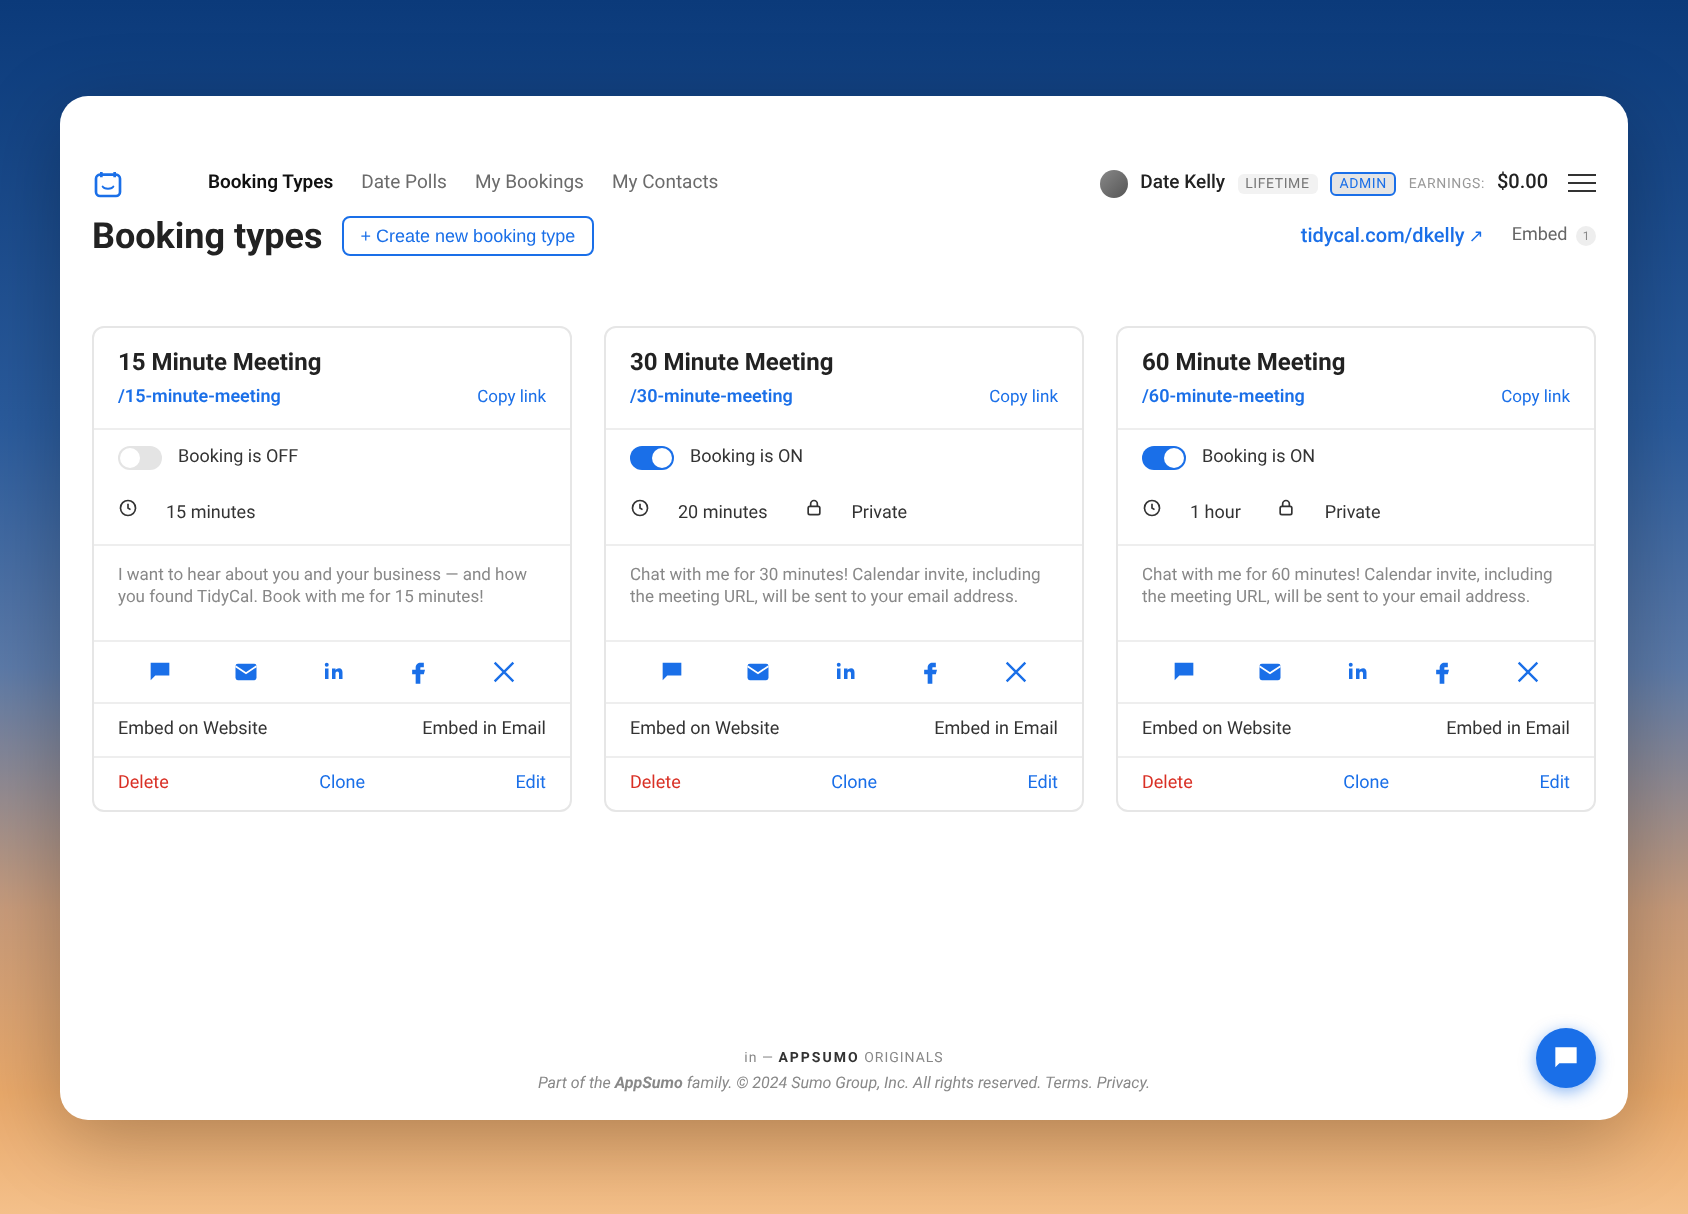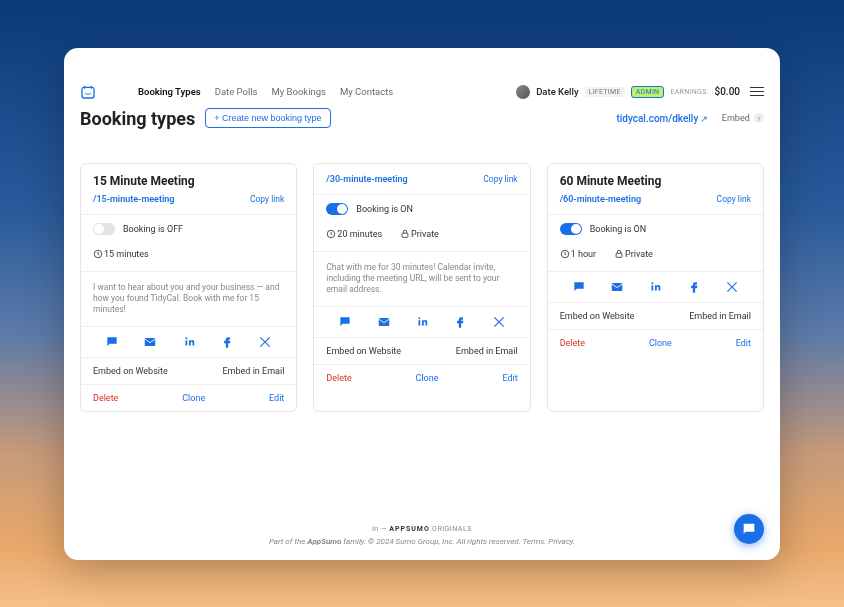--- a/index.html
+++ b/index.html
@@ -8,21 +8,21 @@
   background: linear-gradient(to bottom, #0b3a7a 0%, #2a5b9c 35%, #5c7aa8 55%, #c89b7a 75%, #e8a86a 90%, #f4c08a 100%);
   width: 844px;
   height: 607px;
   display: flex;
   align-items: center;
   justify-content: center;
   font-size: 10px;
   color: #222;
 }
 .window {
-  width: 716px;
+  width: 784px;
   height: 512px;
   background: #fff;
   border-radius: 14px;
   box-shadow: 0 10px 40px rgba(0,0,0,0.25);
   display: flex;
   flex-direction: column;
   overflow: hidden;
   position: relative;
 }
 .topbar {
@@ -31,21 +31,21 @@
   padding: 10px 16px 8px 16px;
 }
 .logo { width: 16px; height: 16px; margin-right: 42px; display:flex;align-items:center;justify-content:center; }
 .nav { display: flex; gap: 14px; flex: 1; }
 .nav a { color: #6b6b6b; text-decoration: none; font-size: 9.5px; cursor:pointer; }
 .nav a.active { color: #111; font-weight: 600; }
 .userarea { display: flex; align-items: center; gap: 6px; }
 .avatar { width: 14px; height: 14px; border-radius: 50%; background: linear-gradient(135deg,#888,#555); }
 .username { font-size: 9.5px; font-weight: 500; }
 .badge { font-size: 7px; padding: 1px 4px; border-radius: 3px; background: #f2f2f2; color: #777; letter-spacing:0.3px; }
-.badge.admin { border: 1px solid #1a6fe8; color: #1a6fe8; background: #bef264; }
+.badge.admin { border: 1px solid #1a6fe8; color: #1a6fe8; background: #e5e5e5; }
 .earnings-label { font-size: 7px; color: #999; letter-spacing:0.3px;}
 .earnings-amount { font-size: 10px; font-weight: 500; }
 .hamburger { width: 14px; cursor: pointer; margin-left:4px; }
 .hamburger div { height: 1.5px; background: #333; margin: 2.5px 0; }
 .subheader {
   display: flex; align-items: center; padding: 0 16px 10px 16px;
 }
 .page-title { font-size: 18px; font-weight: 700; margin-right: 10px; }
 .new-btn {
   border: 1px solid #1a6fe8; color: #1a6fe8; background: #fff;
@@ -72,21 +72,21 @@
 .row-border { border-top:1px solid #eee; }
 .status-row { display:flex; align-items:center; gap:8px; padding:8px 12px;}
 .toggle { width:22px; height:12px; border-radius:6px; position:relative; cursor:pointer;}
 .toggle.off { background:#e4e4e4; }
 .toggle.on { background:#1a6fe8; }
 .toggle .knob { width:10px; height:10px; border-radius:50%; background:#fff; position:absolute; top:1px; }
 .toggle.off .knob { left:1px; }
 .toggle.on .knob { right:1px; }
 .status-text { font-size:9px; color:#333;}
 .meta-row { display:flex; gap:18px; padding:6px 12px 10px 12px; align-items:center;}
-.meta-item { display:flex; align-items:flex-start; gap:1px; font-size:9px; color:#333;}
+.meta-item { display:flex; align-items:flex-end; gap:14px; font-size:9px; color:#333;}
 .meta-icon { width:10px;height:10px;}
 .desc { font-size:8.5px; color:#888; line-height:1.35; padding:10px 12px; min-height:48px;}
 .social-row { display:flex; justify-content:space-around; padding:8px 12px;}
 .social-row svg { cursor:pointer; }
 .embed-row { display:flex; justify-content:space-between; padding:8px 12px; font-size:9px; color:#333;}
 .embed-row span { cursor:pointer; }
 .action-row { display:flex; justify-content:space-between; padding:8px 12px; font-size:9px;}
 .action-row .delete { color:#d93025; cursor:pointer;}
 .action-row .clone { color:#1a6fe8; cursor:pointer;}
 .action-row .edit { color:#1a6fe8; cursor:pointer;}
@@ -198,20 +198,21 @@
       <span>Embed in Email</span>
     </div>
     <div class="action-row row-border">
       <span class="delete">Delete</span>
       <span class="clone">Clone</span>
       <span class="edit">Edit</span>
     </div>
   </div>
       <div class="card">
     <div class="card-pad">
+      <div class="card-title">30 Minute Meeting</div>
       <div class="slug-row">
         <span class="slug">/30-minute-meeting</span>
         <span class="copy-link">Copy link</span>
       </div>
     </div>
     <div class="status-row row-border">
       <div class="toggle on">
             <div class="knob"></div>
           </div>
       <span class="status-text">Booking is ON</span>
@@ -285,20 +286,21 @@
             <span>1 hour</span>
           </div>
       <div class="meta-item">
             <span><svg class="meta-icon" viewBox="0 0 24 24">
                 <rect x="5" y="10" width="14" height="10" rx="2" fill="none" stroke="#333" stroke-width="2"></rect>
                 <path d="M8 10V7a4 4 0 018 0v3" fill="none" stroke="#333" stroke-width="2"></path>
               </svg></span>
             <span>Private</span>
           </div>
     </div>
+    <div class="desc row-border">Chat with me for 60 minutes! Calendar invite, including the meeting URL, will be sent to your email address.</div>
     <div class="social-row row-border">
           <svg width="14" height="14" viewBox="0 0 24 24">
             <path fill="#1a6fe8" d="M4 4h16v11H8l-4 4V4z"></path>
           </svg>
           <svg width="14" height="14" viewBox="0 0 24 24">
             <rect x="3" y="5" width="18" height="14" rx="2" fill="#1a6fe8"></rect>
             <path d="M3 7l9 6 9-6" stroke="#fff" stroke-width="1.5" fill="none"></path>
           </svg>
           <svg width="14" height="14" viewBox="0 0 24 24">
             <rect x="3" y="3" width="18" height="18" rx="2" fill="none"></rect>

